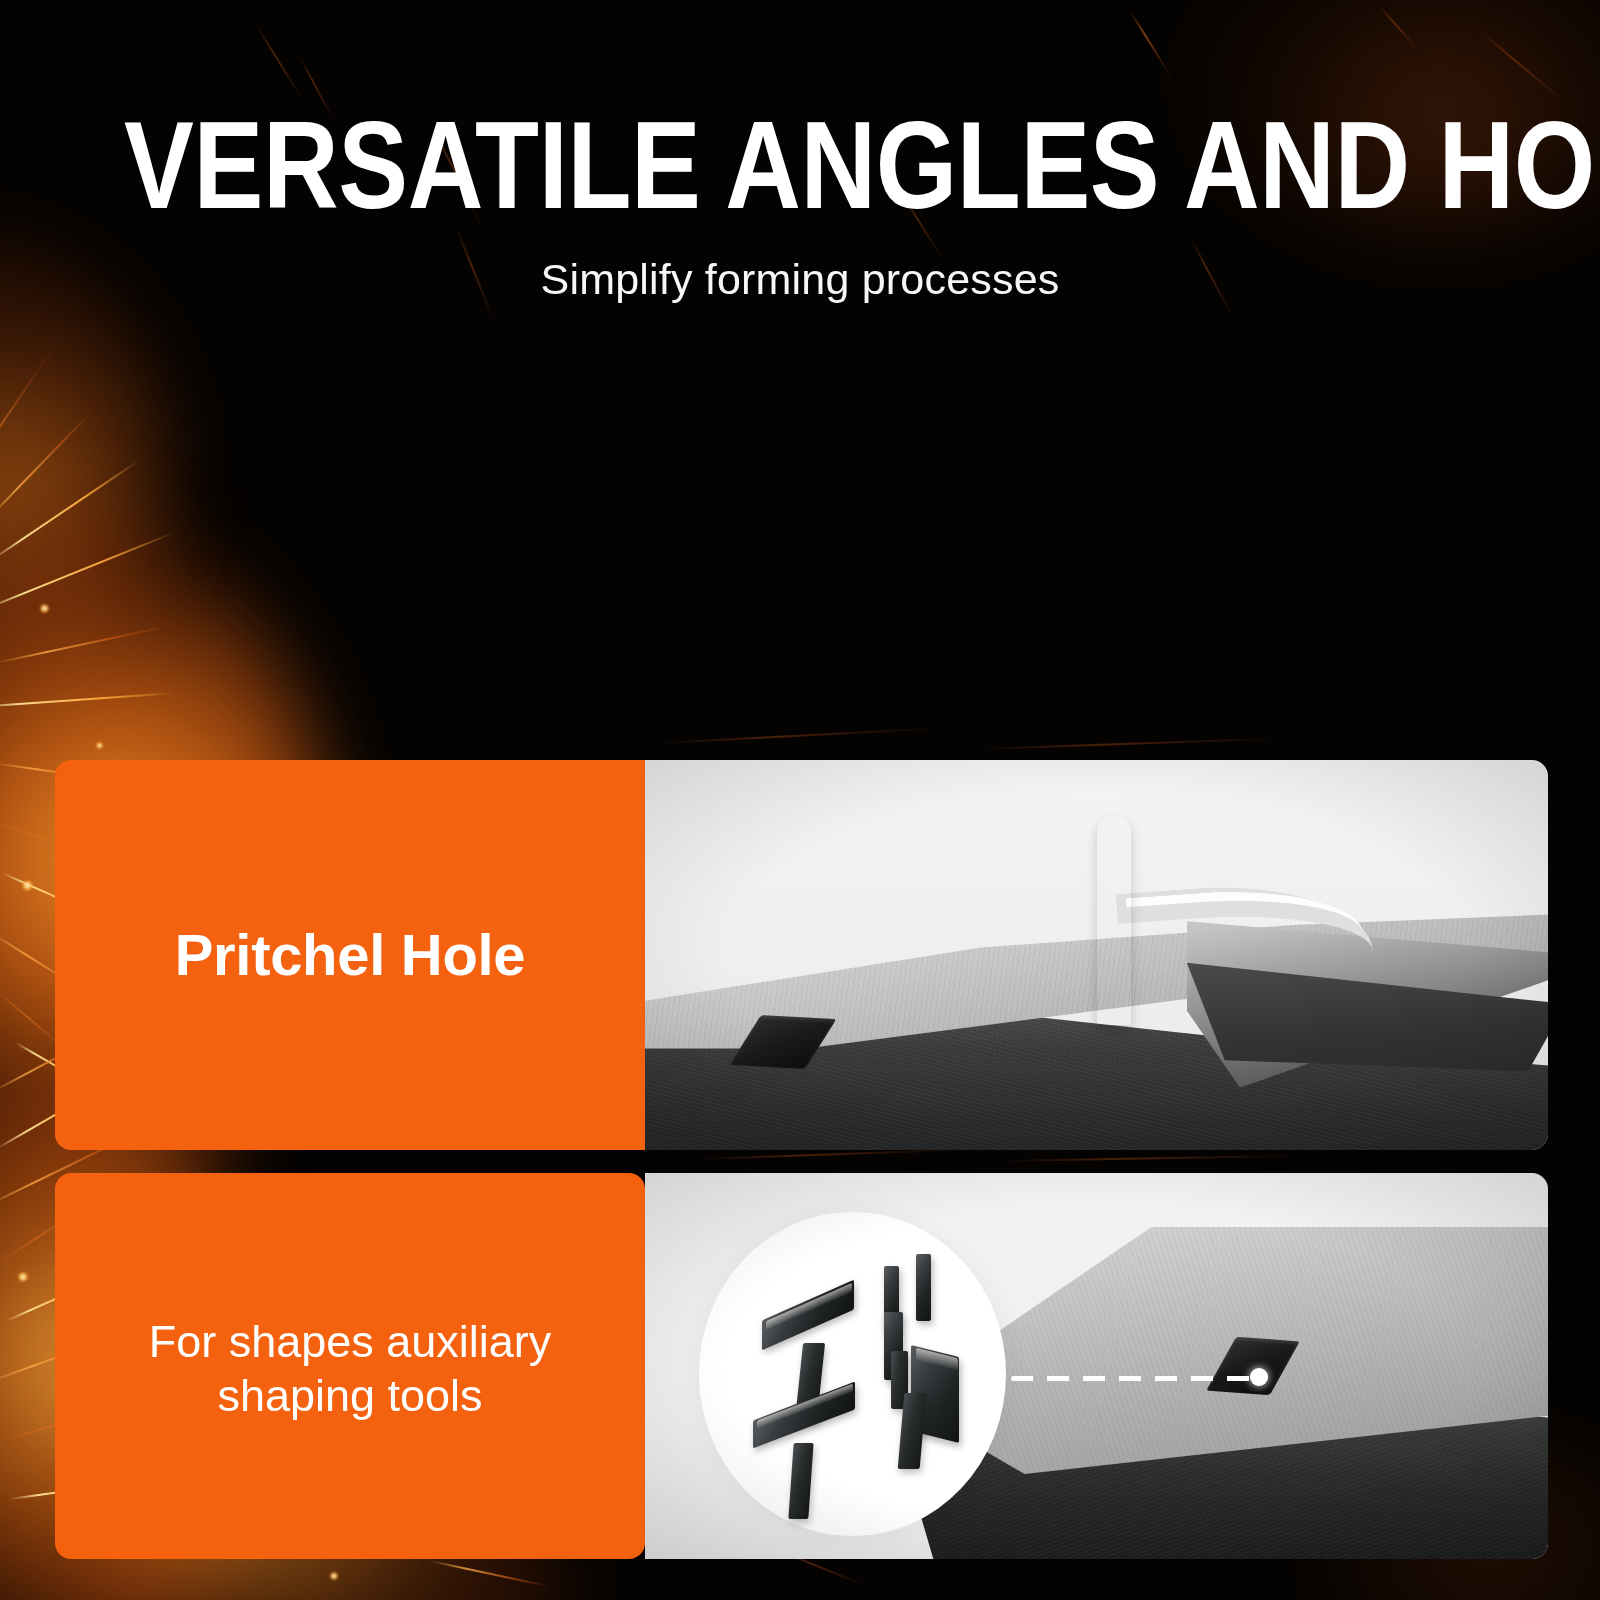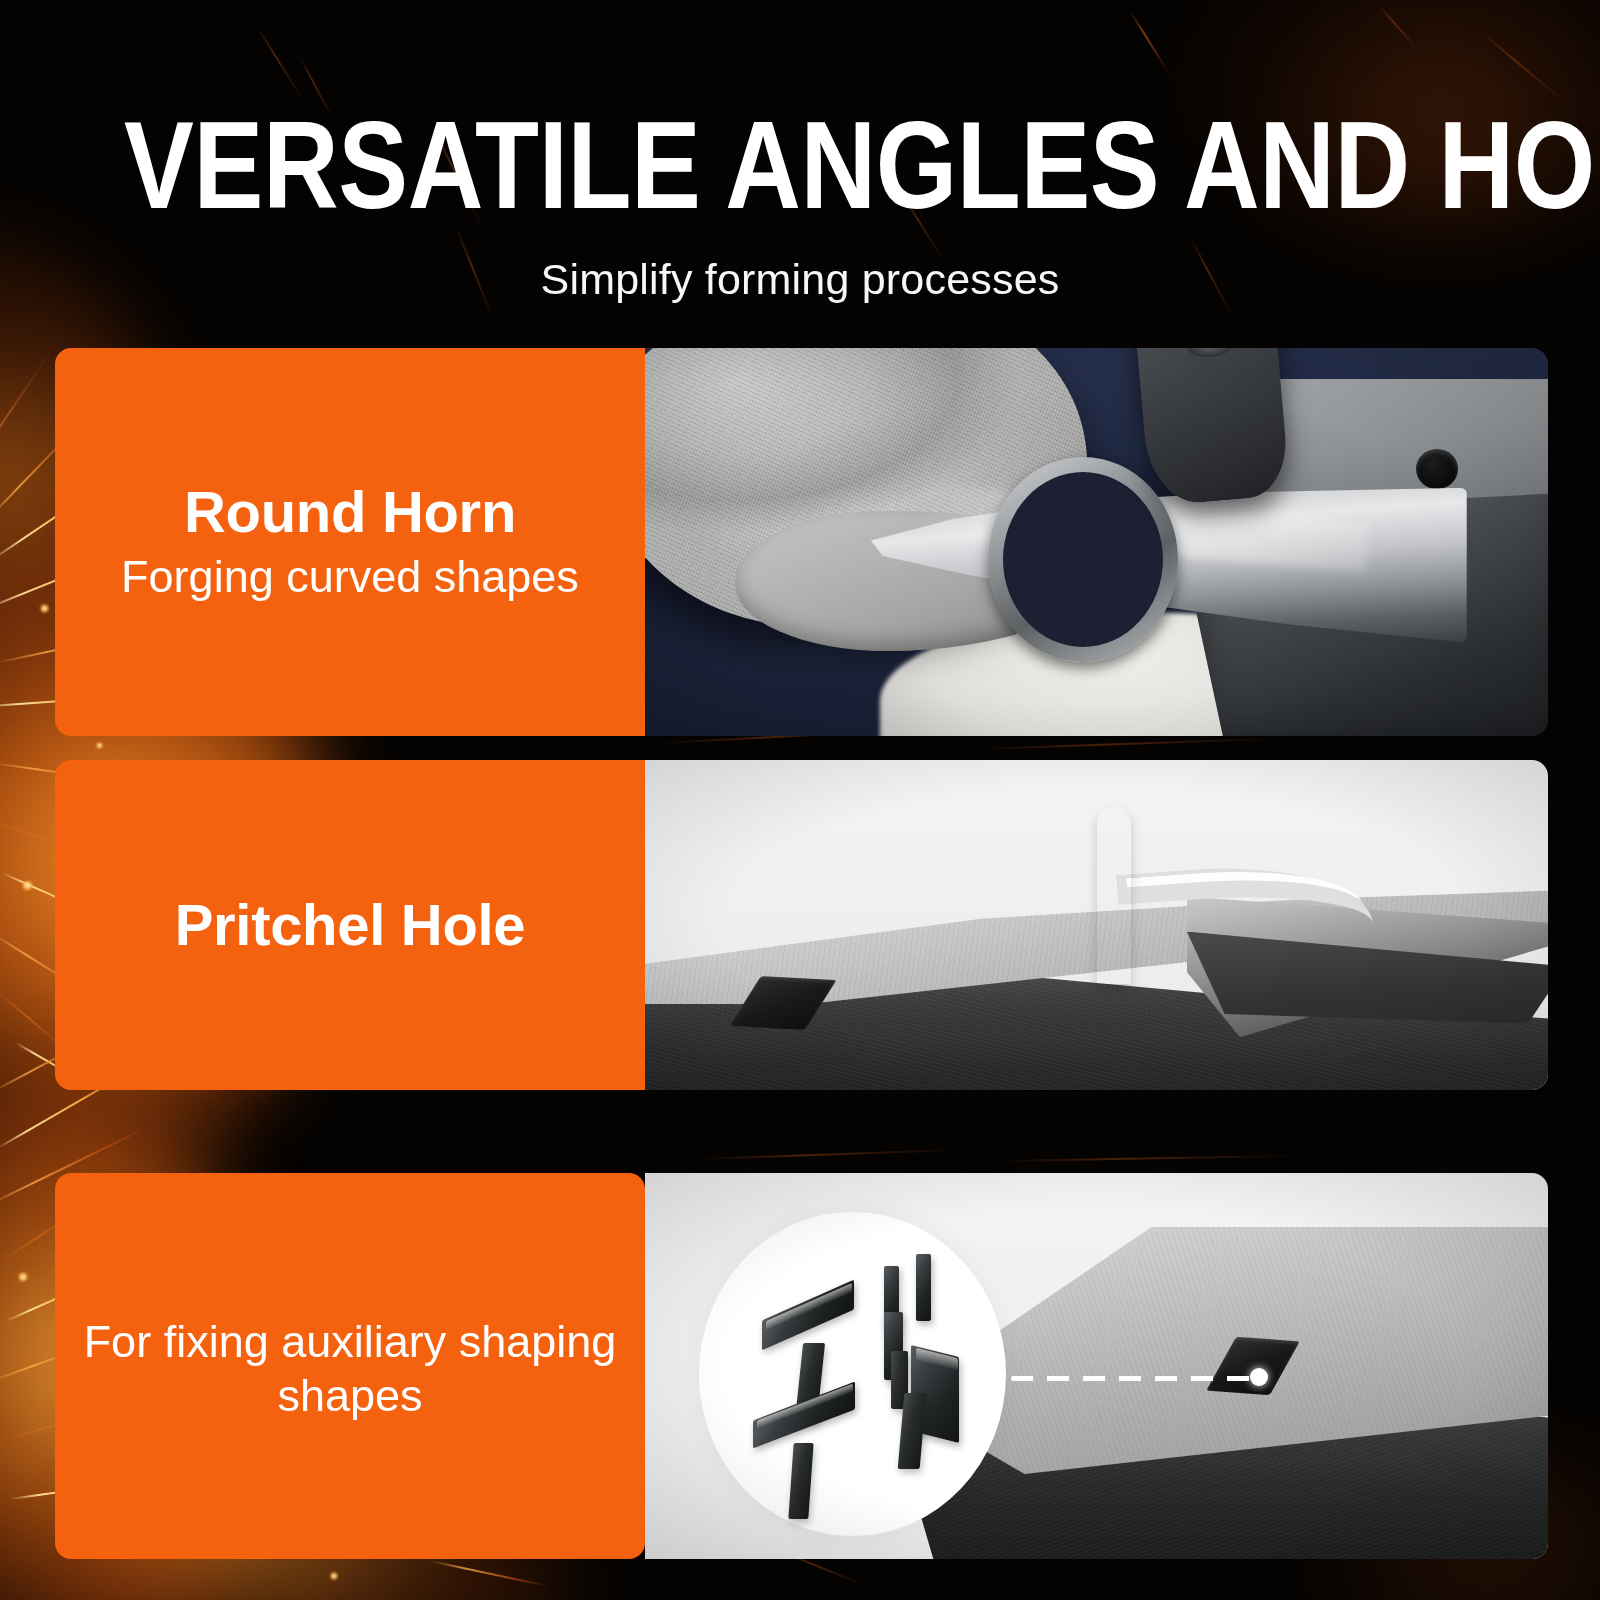--- a/index.html
+++ b/index.html
@@ -173,21 +173,21 @@
     width: 1600px; height: 1600px;
     z-index: 6;
   }
   .feature-row {
     position: absolute;
     left: 55px;
     width: 1493px;
     display: flex;
   }
   .feature-row.r1 { top: 348px;  height: 388px; }
-  .feature-row.r2 { top: 760px;  height: 330px; }
+  .feature-row.r2 { top: 760px;  height: 390px; }
   .feature-row.r3 { top: 1173px; height: 386px; }
 
   .label-card {
     position: relative;
     width: 590px;
     flex: 0 0 590px;
     background: #f4610f;
     border-radius: 16px 0 0 16px;
     display: flex;
     flex-direction: column;
@@ -557,43 +557,20 @@
     <div class="ember" style="left:330px; top:1572px; width:8px;  height:8px;"></div>
   </div>
 
   <div class="header">
     <div class="poster-title">VERSATILE ANGLES AND HOLE DESIGN</div>
     <div class="poster-subtitle">Simplify forming processes</div>
   </div>
 
   <div class="rows">
 
-    <div class="feature-row r1">
-      <div class="label-card">
-        <div class="feature-title">Round Horn</div>
-        <div class="feature-desc">Forging curved shapes</div>
-      </div>
-      <div class="photo-card ph1">
-        <div class="ph1-floor"></div>
-        <div class="glove">
-          <div class="glove-texture"></div>
-        </div>
-        <div class="glove-cuff"></div>
-        <div class="anvil-body-1"></div>
-        <div class="anvil-top-1"></div>
-        <div class="pritchel-dot"></div>
-        <div class="horn"></div>
-        <div class="horn-shine"></div>
-        <div class="ring"></div>
-        <div class="tongs">
-          <div class="tongs-hole"></div>
-        </div>
-        <div class="photo-vignette"></div>
-      </div>
-    </div>
 
     <div class="feature-row r2">
       <div class="label-card">
         <div class="feature-title">Pritchel Hole</div>
       </div>
       <div class="photo-card ph2">
         <div class="anvil2-side">
           <div class="anvil2-texture"></div>
         </div>
         <div class="anvil2-face">
@@ -604,21 +581,21 @@
         <div class="hardy2"></div>
         <div class="rod-bent"></div>
         <div class="rod-bent-hi"></div>
         <div class="rod-vert"></div>
         <div class="photo-vignette"></div>
       </div>
     </div>
 
     <div class="feature-row r3">
       <div class="label-card rounded-all">
-        <div class="feature-desc">For fixing auxiliary shaping shapes</div>
+        <div class="feature-desc">For shapes auxiliary shaping tools</div>
       </div>
       <div class="photo-card ph3">
         <div class="anvil3-side">
           <div class="anvil3-texture"></div>
         </div>
         <div class="anvil3-face">
           <div class="anvil3-texture"></div>
         </div>
         <div class="hardy3"></div>
 

